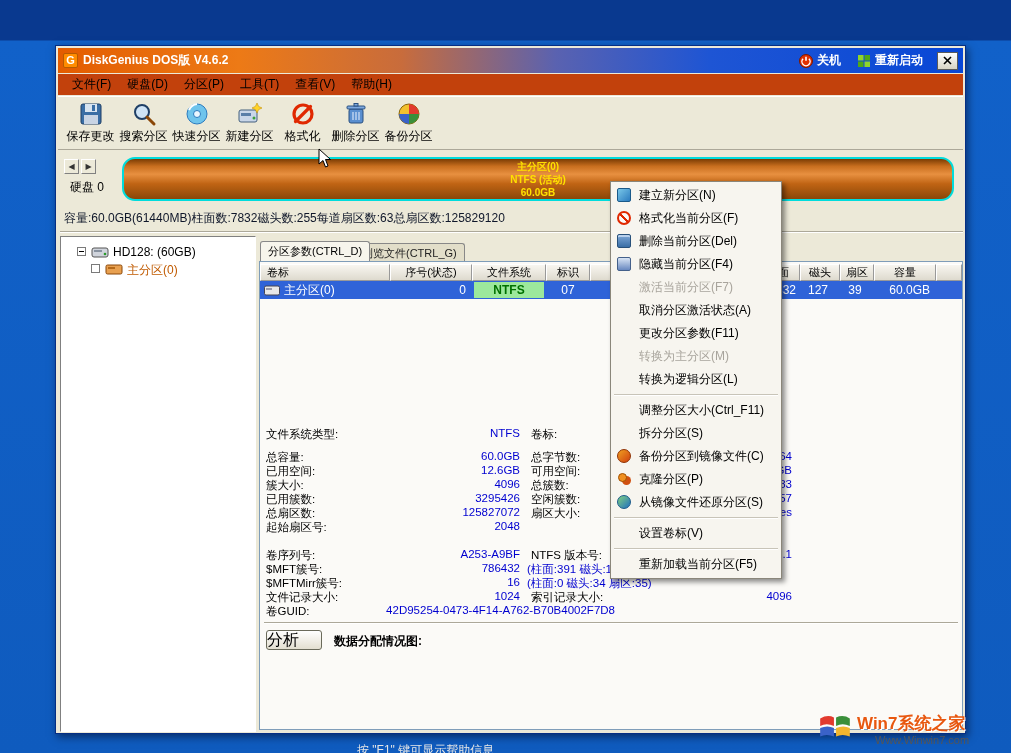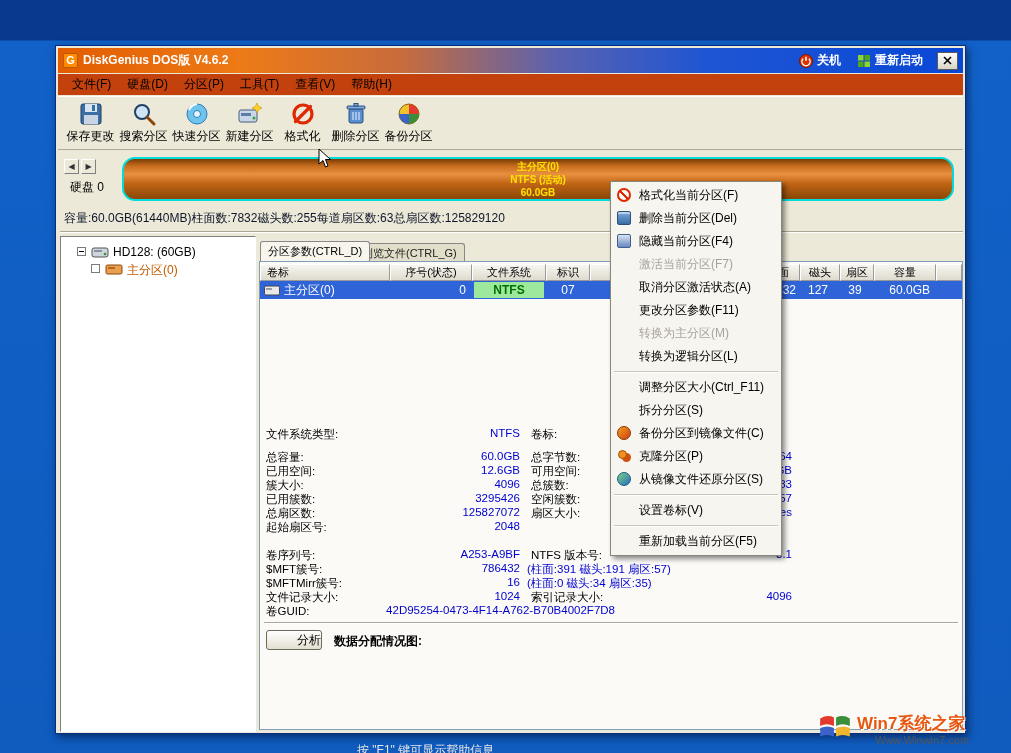--- a/index.html
+++ b/index.html
@@ -38,21 +38,21 @@
   .tab{height:20px;padding:2px 7px 0;font-size:11px;border:1px solid #888;border-bottom:none;border-radius:3px 3px 0 0;color:#000}
   #tab1{left:2px;top:5px;background:#F7F5EC;z-index:2}
   #tab2{left:96px;top:7px;height:18px;background:#E2DEC9;color:#222}
   #pc{left:1px;top:25px;width:704px;height:469px;background:#FBFAF7;border:1px solid #7F9DB9}
   .hc{top:2px;height:17px;background:linear-gradient(#F8F6F0,#DEDACE);border:1px solid;border-color:#FFF #999 #999 #FFF;font-size:11px;color:#000;text-align:center;line-height:15px;overflow:hidden}
   #row{left:0;top:19px;width:702px;height:18px;background:#2F63D8;color:#FFF}
   .rc{top:0;height:18px;line-height:18px;overflow:hidden;white-space:nowrap}
   .dl{color:#000;font-size:11.5px;white-space:nowrap}
   .dv{color:#0000D0;font-size:11.5px;text-align:right;white-space:nowrap}
   .dx{color:#0000D0;font-size:11.5px;white-space:nowrap}
-  #analyze-btn{left:6px;top:368px;width:56px;height:20px;background:linear-gradient(#FFFFFF,#E3DFD0);border:1px solid #6A6A5A;border-radius:3px;font-size:12px;color:#000;text-align:right;line-height:18px}
+  #analyze-btn{left:6px;top:368px;width:56px;height:20px;background:linear-gradient(#FFFFFF,#E3DFD0);border:1px solid #6A6A5A;border-radius:3px;font-size:16px;color:#000;text-align:left;line-height:18px}
   
   #cmenu{left:610px;top:181px;width:172px;background:#F7F5EF;border:1px solid #8A867A;box-shadow:3px 3px 5px rgba(0,0,0,.45);padding:2px 0;z-index:50}
   .cm-item{position:relative;height:23px;line-height:23px;padding-left:28px;font-size:12px;color:#000;white-space:nowrap}
   .cm-item.disabled{color:#A8A49C}
   .cm-sep{height:2px;border-top:1px solid #C8C4B8;border-bottom:1px solid #FFF;margin:3px 3px}
   .mi{position:absolute;left:6px;top:4px;width:14px;height:14px;border-radius:2px}
   .mi-new{background:linear-gradient(135deg,#79C7E8,#2B7BBF);border:1px solid #1A5A8A}
   .mi-format{border-radius:50%;border:2px solid #E02800;background:#FBFAF7 linear-gradient(45deg,transparent 43%,#E02800 43%,#E02800 57%,transparent 57%)}
   .mi-del{background:linear-gradient(#7FA8D8,#3A6EA5);border:1px solid #28507A;box-shadow:inset 0 2px 0 #B8D0EC}
   .mi-hide{background:linear-gradient(#D8E4F4,#6888C0);border:1px solid #44608A}
@@ -299,20 +299,21 @@
         <span class="a dv" style="left:100px;top:342px;width:255px">42D95254-0473-4F14-A762-B70B4002F7D8</span>
 
         <div class="a groove" style="left:4px;top:360px;width:694px"></div>
         <div id="analyze-btn" class="a">分析</div>
         <span class="a" style="left:74px;top:371px;font-weight:bold;color:#000">数据分配情况图:</span>
       </div>
     </div>
   </div>
 
   <div id="cmenu" class="a">
+    <div class="cm-item"><span class="mi mi-new"></span><span>建立新分区(N)</span></div>
     <div class="cm-item"><span class="mi mi-format"></span><span>格式化当前分区(F)</span></div>
     <div class="cm-item"><span class="mi mi-del"></span><span>删除当前分区(Del)</span></div>
     <div class="cm-item"><span class="mi mi-hide"></span><span>隐藏当前分区(F4)</span></div>
     <div class="cm-item disabled"><span>激活当前分区(F7)</span></div>
     <div class="cm-item"><span>取消分区激活状态(A)</span></div>
     <div class="cm-item"><span>更改分区参数(F11)</span></div>
     <div class="cm-item disabled"><span>转换为主分区(M)</span></div>
     <div class="cm-item"><span>转换为逻辑分区(L)</span></div>
     <div class="cm-sep"></div>
     <div class="cm-item"><span>调整分区大小(Ctrl_F11)</span></div>

